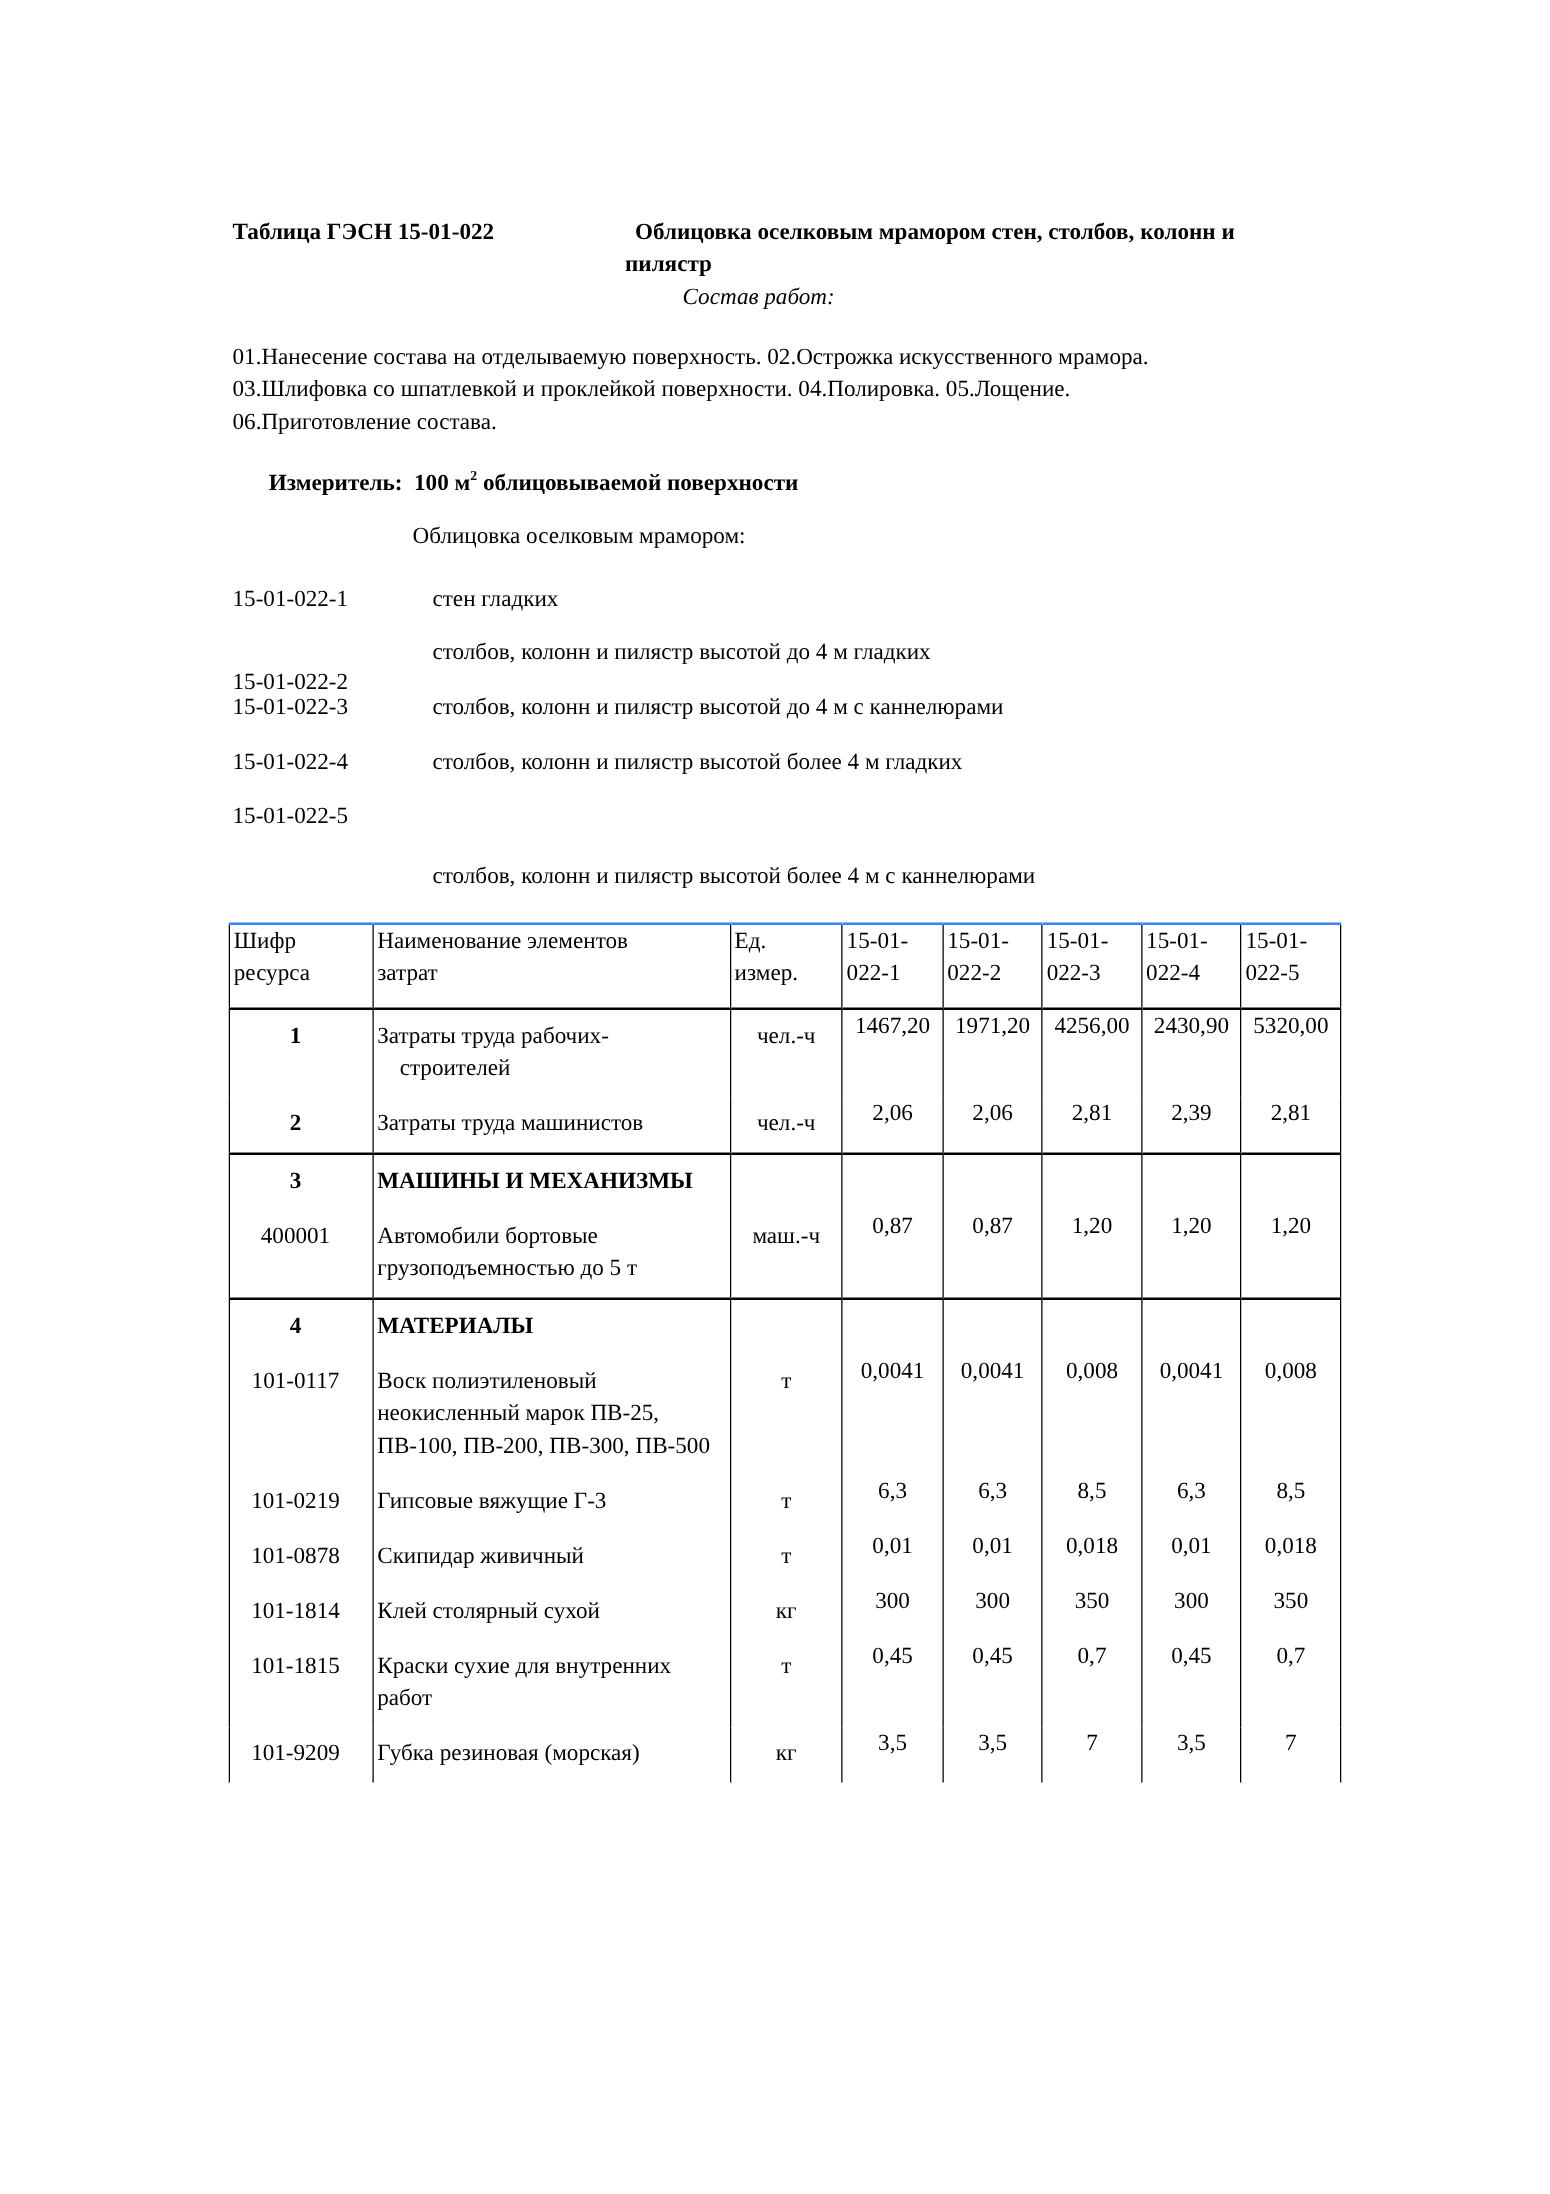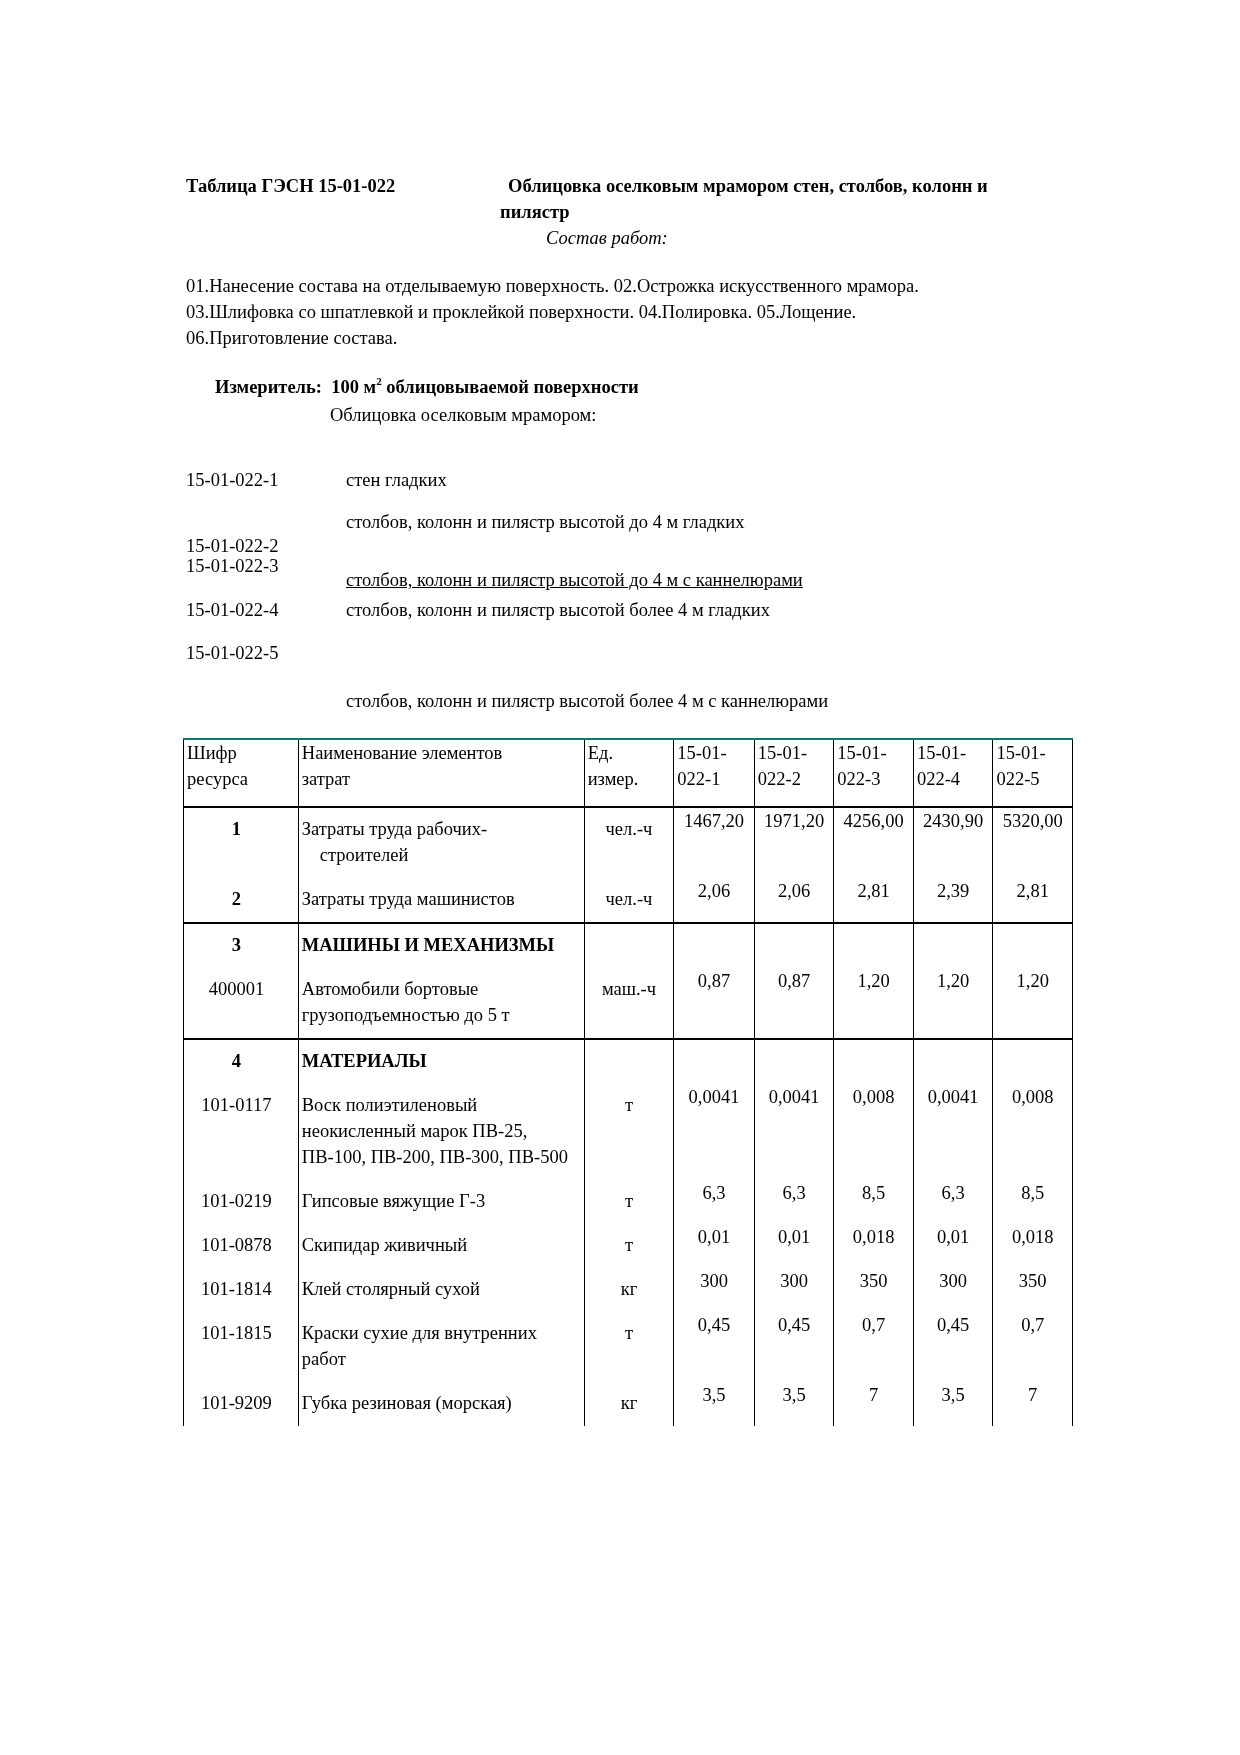--- a/index.html
+++ b/index.html
@@ -15,21 +15,21 @@
   
   .tbl {
     position: absolute; left: 183px; top: 738px; width: 890px;
     border-collapse: collapse; table-layout: fixed;
     font-size: 18.5px; line-height: 26px;
   }
   .tbl td {
     border-left: 1.5px solid #000; border-right: 1.5px solid #000;
     vertical-align: top; padding: 0 3px;
   }
-  .tbl tr.head td { border-top: 2px solid #0f766e; padding-top: 0px; padding-bottom: 14px; }
+  .tbl tr.head td { border-top: 2px solid #3b82f6; padding-top: 0px; padding-bottom: 14px; }
   .tbl tr.first-body td { border-top: 2px solid #000; }
   .tbl tr.section-start td { border-top: 2.5px solid #000; }
   .tbl td.c { text-align: center; }
   .tbl td.code { text-align: center; padding-right: 12px; }
   .tbl td.nm { padding-left: 3px; white-space: normal; }
   .tbl td.num { text-align: center; white-space: nowrap; padding: 0 1px; }
   .tbl td.hdr { white-space: normal; }
   .indent { padding-left: 18px; display: inline-block; }
   .row-pad td { padding-top: 8px; padding-bottom: 10px; }
   sup { font-size: 11px; vertical-align: 8px; }
@@ -45,28 +45,28 @@
 <div class="abs" style="left:186px; top:276px;">01.Нанесение состава на отделываемую поверхность. 02.Острожка искусственного мрамора.</div>
 <div class="abs" style="left:186px; top:302px;">03.Шлифовка со шпатлевкой и проклейкой поверхности. 04.Полировка. 05.Лощение.</div>
 <div class="abs" style="left:186px; top:328px;">06.Приготовление состава.</div>
 
 <div class="abs bold" style="left:215px; top:375px;">
   <span>Измеритель:</span>&nbsp;
   <span>100 м</span><sup>2</sup>
   <span>облицовываемой поверхности</span>
 </div>
 
-<div class="abs" style="left:330px; top:405px;">Облицовка оселковым мрамором:</div>
+<div class="abs" style="left:330px; top:419px;">Облицовка оселковым мрамором:</div>
 
 <div class="abs" style="left:186px; top:470px;">15-01-022-1</div>
 <div class="abs" style="left:346px; top:470px;">стен гладких</div>
 <div class="abs" style="left:186px; top:536px;">15-01-022-2</div>
 <div class="abs" style="left:346px; top:512px;">столбов, колонн и пилястр высотой до 4 м гладких</div>
 <div class="abs" style="left:186px; top:556px;">15-01-022-3</div>
-<div class="abs" style="left:346px; top:570px;text-decoration:underline;">столбов, колонн и пилястр высотой до 4 м с каннелюрами</div>
+<div class="abs" style="left:346px; top:556px;">столбов, колонн и пилястр высотой до 4 м с каннелюрами</div>
 <div class="abs" style="left:186px; top:600px;">15-01-022-4</div>
 <div class="abs" style="left:346px; top:600px;">столбов, колонн и пилястр высотой более 4 м гладких</div>
 <div class="abs" style="left:186px; top:643px;">15-01-022-5</div>
 <div class="abs" style="left:346px; top:643px;margin-top:48px;">столбов, колонн и пилястр высотой более 4 м с каннелюрами</div>
 
 <table class="tbl">
   <colgroup>
     <col style="width:114px">
       <col style="width:284px">
       <col style="width:89px">

